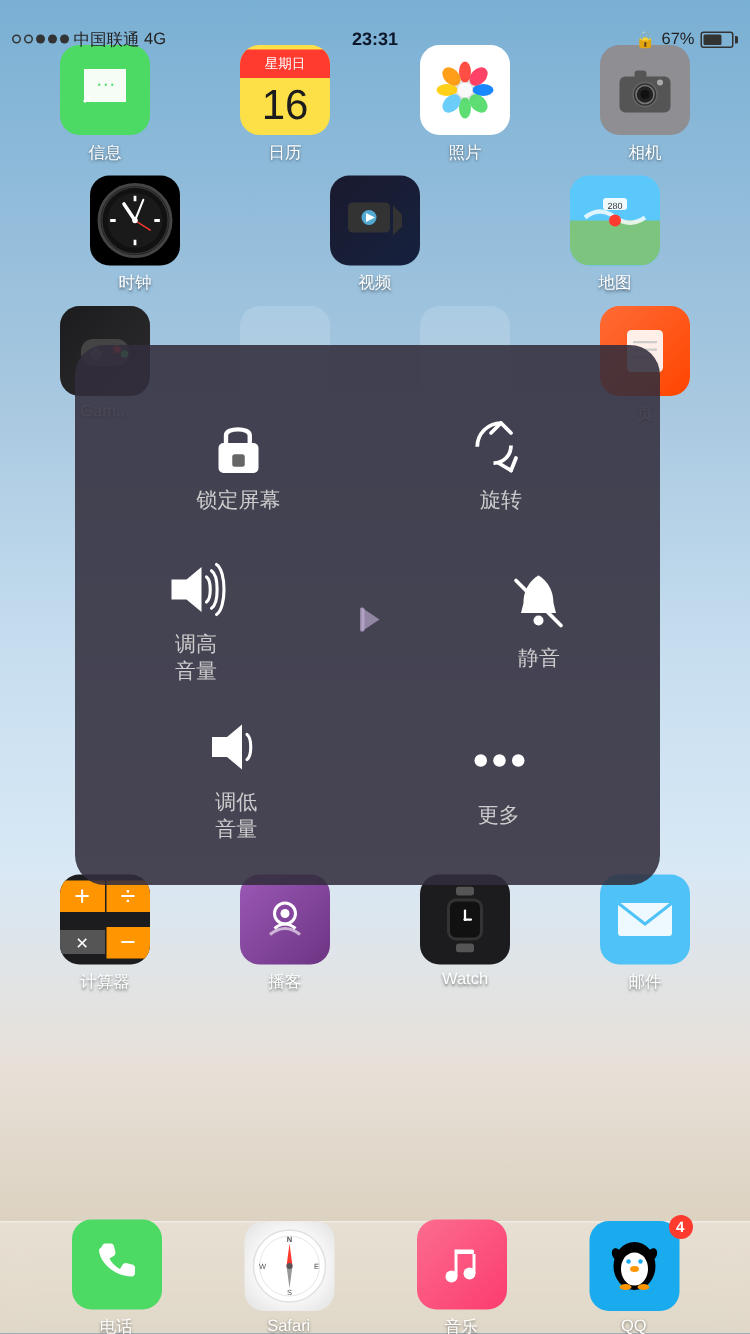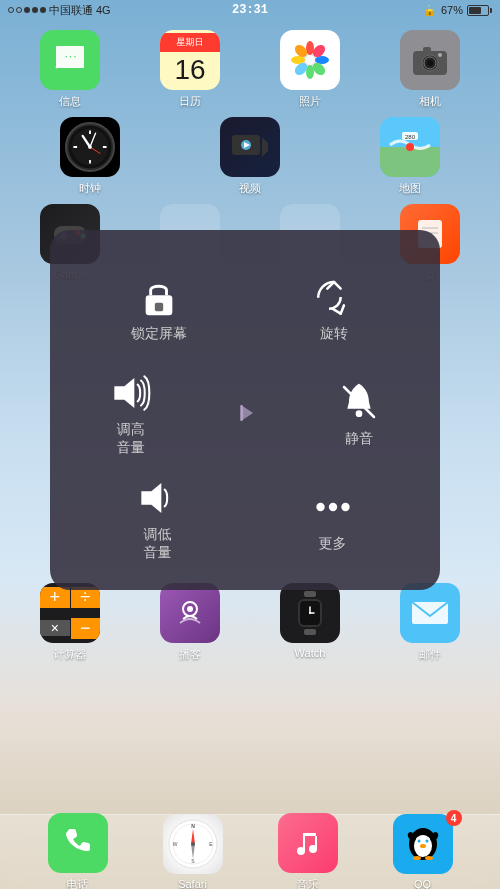--- a/index.html
+++ b/index.html
@@ -24,21 +24,21 @@
         #d8e8f5 65%,
         #e8e0d8 80%,
         #d4c8b0 100%
       );
       z-index: 0;
     }
 
     
     .status-bar {
       position: absolute;
-      top: 0; left: 0; right: 0;
+      top: 16px; left: 0; right: 0;
       height: 20px;
       display: flex;
       align-items: center;
       justify-content: space-between;
       padding: 0 8px;
       z-index: 100;
     }
     .status-left {
       display: flex;
       align-items: center;
@@ -49,26 +49,25 @@
     }
     .signal-dots {
       display: flex; gap: 2px; align-items: center;
     }
     .dot {
       width: 6px; height: 6px; border-radius: 50%; background: #333;
     }
     .dot.empty { background: transparent; border: 1px solid #333; }
     .status-center {
       font-size: 12px;
-      color: #ffffff;
+      color: #0f172a;
       font-weight: 600;
       position: absolute;
       left: 50%;
       transform: translateX(-50%);
-      font-family: Liberation Mono, monospace;
     }
     .status-right {
       display: flex; align-items: center; gap: 4px;
       font-size: 11px; color: #222; font-weight: 500;
     }
     .battery-icon {
       display: flex; align-items: center;
     }
     .battery-body {
       width: 22px; height: 11px;
@@ -123,21 +122,21 @@
     .app-label {
       font-size: 11px;
       color: #fff;
       text-shadow: 0 1px 2px rgba(0,0,0,0.5);
       text-align: right;
     }
 
     
     .app-messages { background: #4cd964; }
     .app-calendar {
-      background: #fef9c3;
+      background: #fde047;
       flex-direction: column;
       font-size: 10px;
       color: #333;
     }
     .app-calendar .cal-top {
       background: #ff3b30;
       width: 100%; text-align: center;
       font-size: 10px; color: #fff; padding: 2px 0;
     }
     .app-calendar .cal-date {

